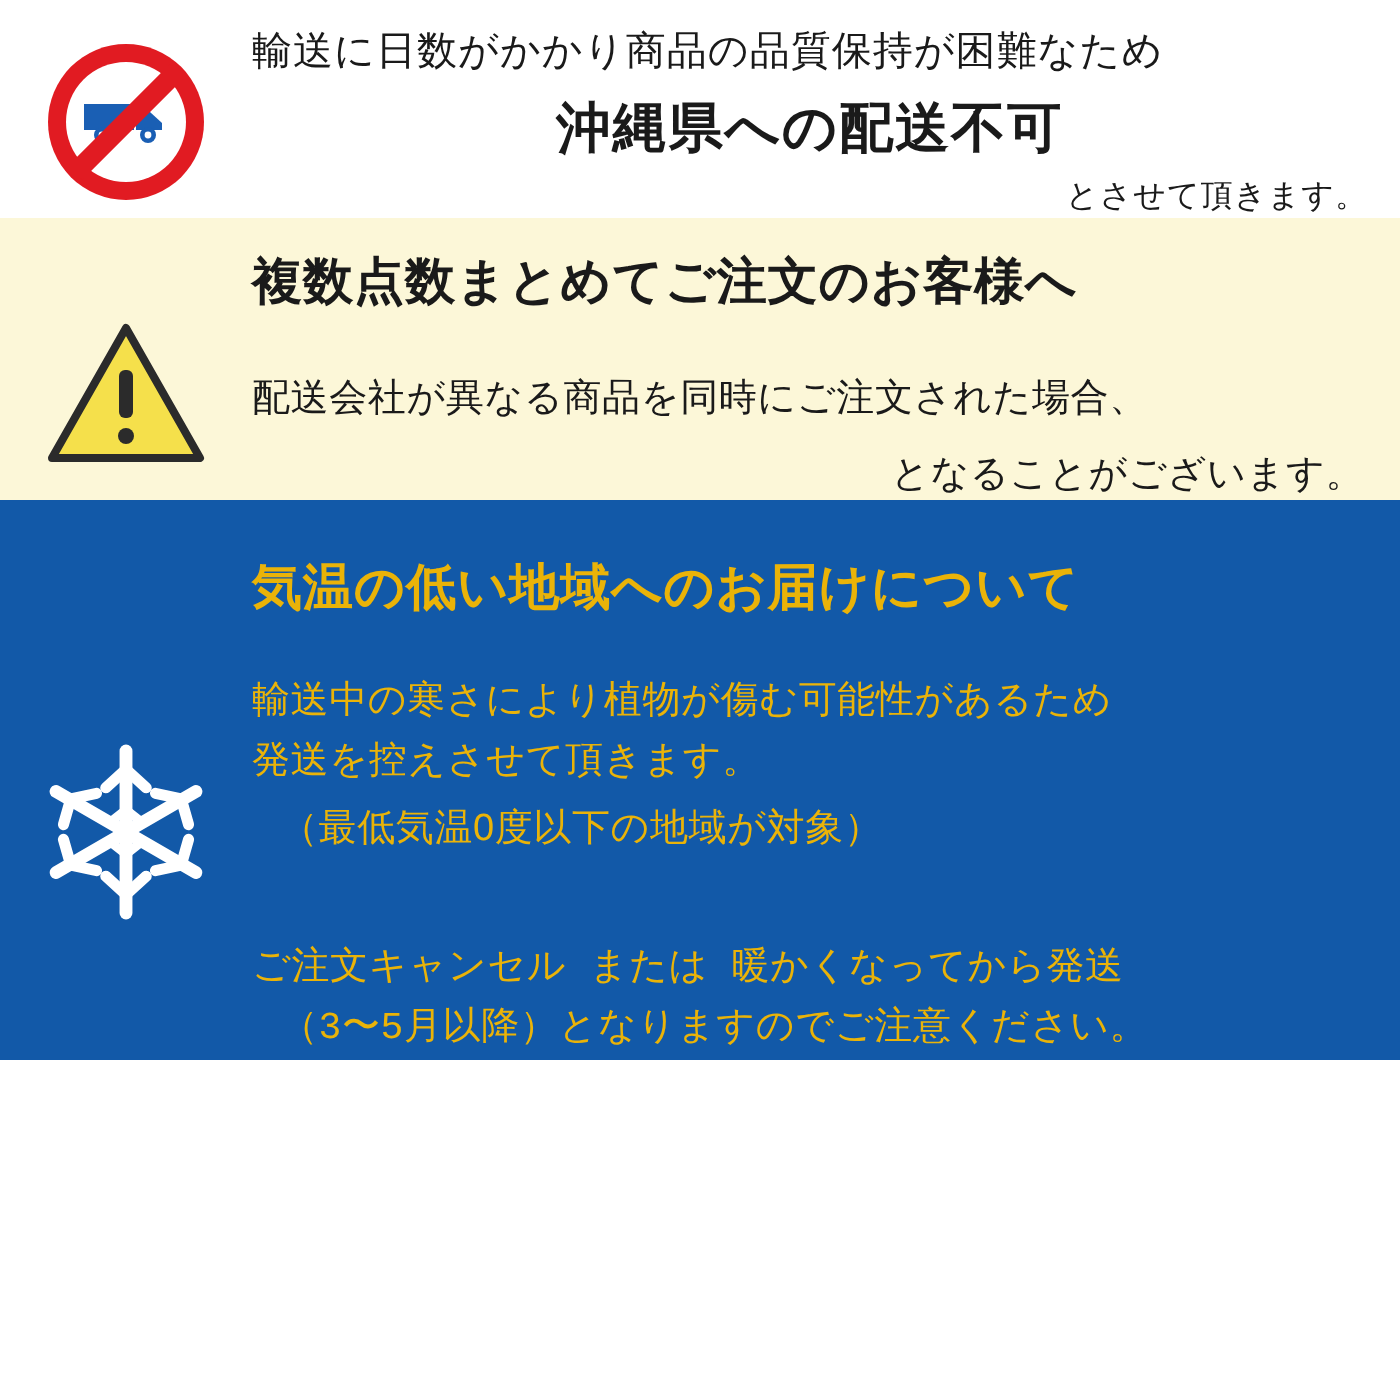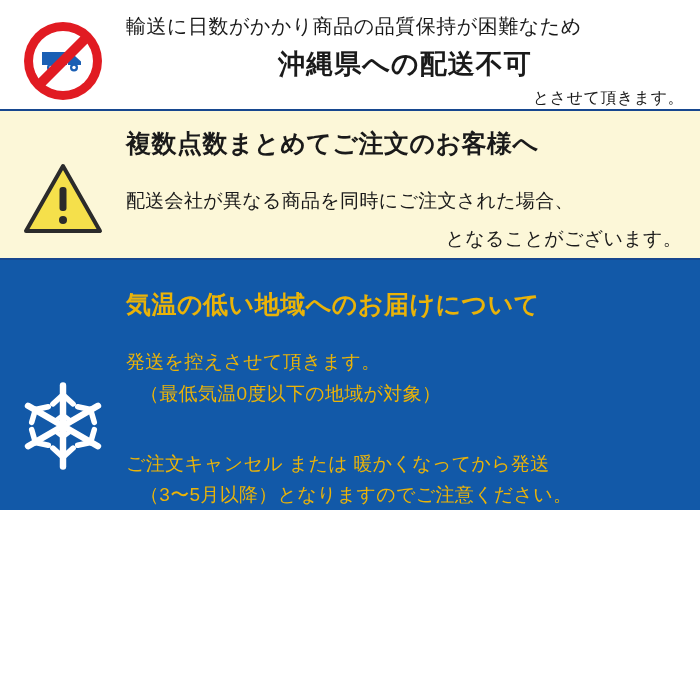--- a/index.html
+++ b/index.html
@@ -216,20 +216,21 @@
     font-size: 19px;
     margin-top: 4px;
     padding-left: 14px;
     letter-spacing: 0.3px;
   }
   .cold-p2 {
     font-size: 19px;
     margin-top: 42px;
     line-height: 1.6;
     letter-spacing: 0.3px;
+    font-family: Liberation Mono, monospace;
   }
   .cold-p2 .l2 {
     padding-left: 14px;
   }
 </style>
 </head>
 <body>
 
 <div class="page">
 
@@ -301,20 +302,21 @@
           <line x1="50" y1="38" x2="41" y2="45"></line>
           <line x1="50" y1="38" x2="59" y2="45"></line>
           <line x1="50" y1="62" x2="41" y2="55"></line>
           <line x1="50" y1="62" x2="59" y2="55"></line>
         </g>
       </svg>
     </div>
     <div class="cold-text">
       <div class="cold-title">気温の低い地域へのお届けについて</div>
       <div class="cold-p1">
+        <div>輸送中の寒さにより植物が傷む可能性があるため</div>
         <div>発送を控えさせて頂きます。</div>
       </div>
       <div class="cold-note">（最低気温0度以下の地域が対象）</div>
       <div class="cold-p2">
         <div>ご注文キャンセル または 暖かくなってから発送</div>
         <div class="l2">（3〜5月以降）となりますのでご注意ください。</div>
       </div>
     </div>
   </div>
 

